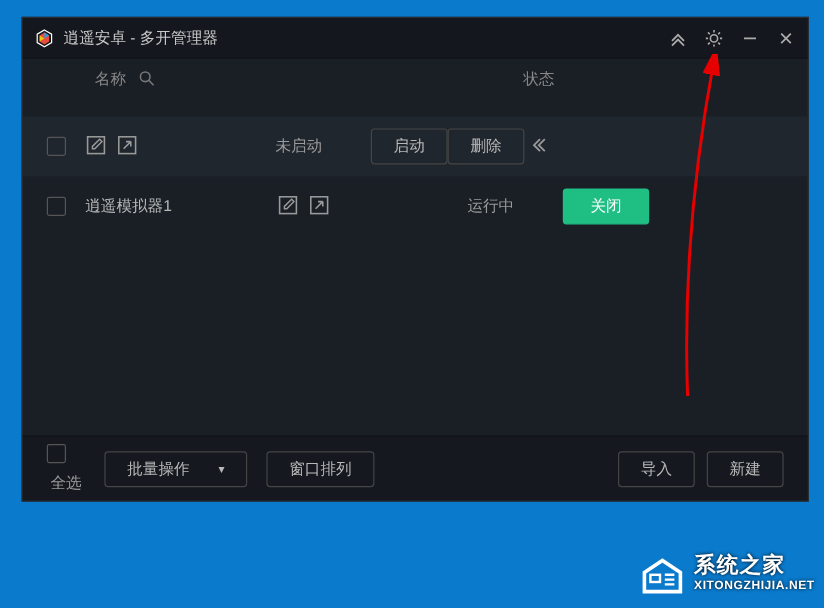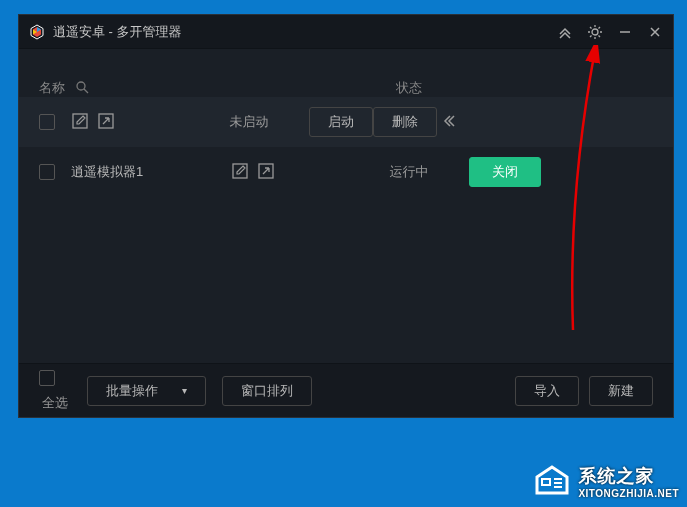--- a/index.html
+++ b/index.html
@@ -48,25 +48,26 @@
       cursor: pointer;
       display: flex;
       align-items: center;
       justify-content: center;
       width: 16px;
       height: 16px;
     }
     .header-row {
       height: 40px;
       display: flex;
-      align-items: flex-end;
+      align-items: flex-start;
       padding: 0 20px;
       color: #888;
       font-size: 13px;
       margin-top: 8px;
+      margin-left: 40px;
     }
     .col-name { width: 320px; display: flex; align-items: center; gap: 10px; }
     .col-status { width: 100px; text-align: center; }
     .col-action { flex: 1; padding-left: 10px; }
     .search-icon { color: #777; }
     .row {
       height: 50px;
       display: flex;
       align-items: center;
       padding: 0 20px;
@@ -161,21 +162,21 @@
       left: 563px;
       top: 45px;
       pointer-events: none;
       z-index: 100;
     }
     .watermark {
       position: absolute;
       right: 8px;
       bottom: 8px;
       display: flex;
-      align-items: flex-end;
+      align-items: flex-start;
       gap: 6px;
       z-index: 200;
     }
     .wm-logo {
       width: 40px;
       height: 40px;
     }
     .wm-text {
       display: flex;
       flex-direction: column;

